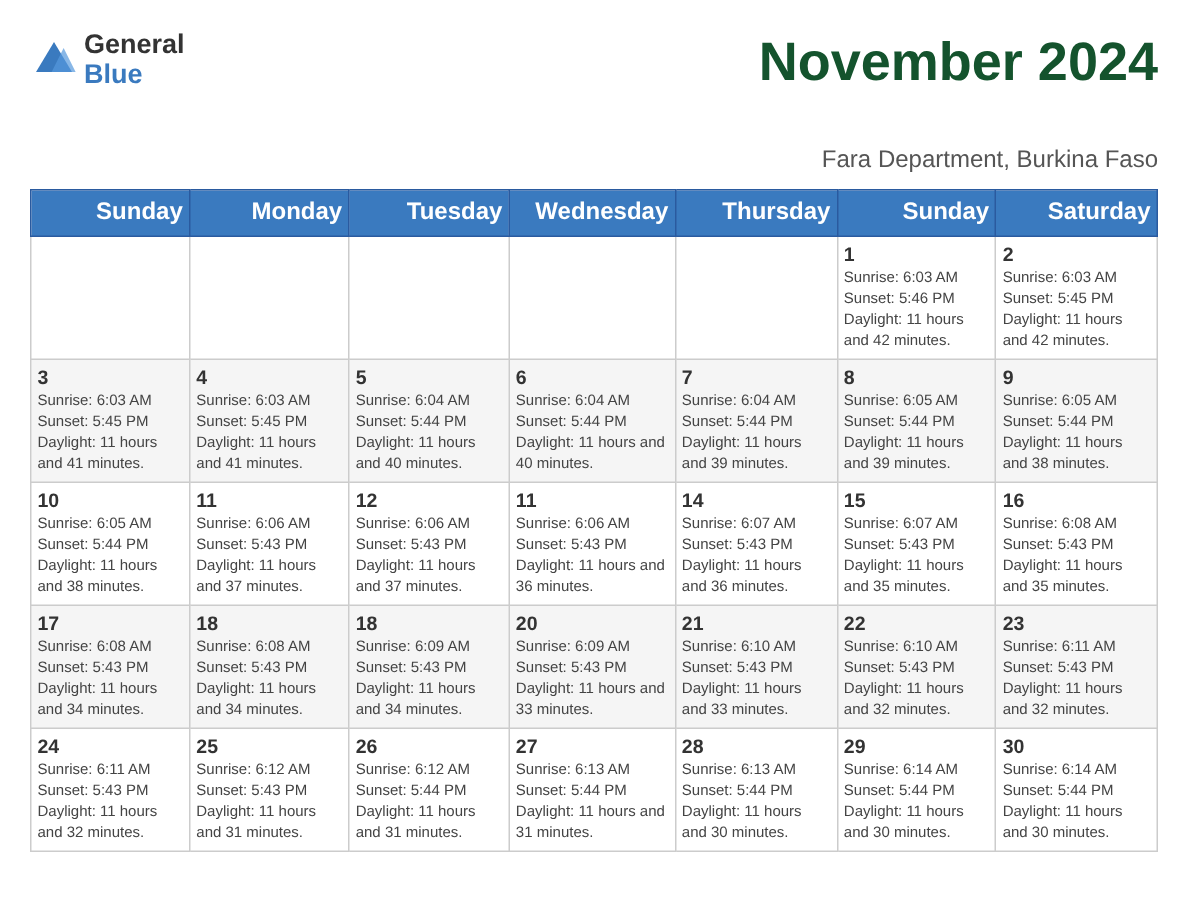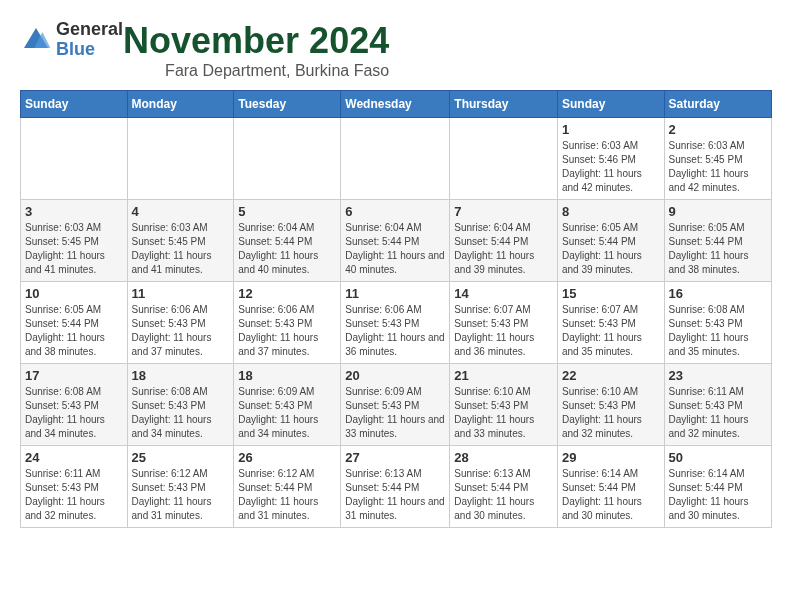--- a/index.html
+++ b/index.html
@@ -5,20 +5,21 @@
     * { box-sizing: border-box; margin: 0; padding: 0; }
     body {
       font-family: Arial, sans-serif;
       background: #fff;
       width: 792px;
       min-height: 612px;
       padding: 20px;
     }
     .header-section {
       display: flex;
+      justify-content: space-between;
       align-items: flex-start;
       margin-bottom: 10px;
     }
     .logo {
       display: flex;
       align-items: center;
     }
     .logo-text {
       display: flex;
       flex-direction: column;
@@ -43,32 +44,33 @@
       text-align: right;
     }
     .month-title {
       font-size: 36px;
       font-weight: bold;
       color: #14532d;
     }
     .location-title {
       font-size: 16px;
       color: #555;
+      margin-top: 36px;
     }
     .calendar-table {
       width: 100%;
       border-collapse: collapse;
       font-size: 11px;
     }
     .calendar-table th {
       background-color: #3a7abf;
       color: white;
       padding: 6px 4px;
-      text-align: left;
-      font-size: 12px;
+      text-align: right;
+      font-size: 16px;
       font-weight: bold;
       border: 1px solid #2a5a9f;
     }
     .calendar-table td {
       border: 1px solid #ccc;
       vertical-align: top;
       padding: 4px;
       height: 80px;
       width: 113px;
       background: #fff;
@@ -307,20 +309,20 @@
 Sunset: 5:44 PM
 Daylight: 11 hours and 30 minutes.</div>
         </td>
         <td>
           <span class="day-number">29</span>
           <div class="day-info" style="white-space: pre-line;">Sunrise: 6:14 AM
 Sunset: 5:44 PM
 Daylight: 11 hours and 30 minutes.</div>
         </td>
         <td>
-          <span class="day-number">50</span>
+          <span class="day-number">30</span>
           <div class="day-info" style="white-space: pre-line;">Sunrise: 6:14 AM
 Sunset: 5:44 PM
 Daylight: 11 hours and 30 minutes.</div>
         </td>
       </tr>
     </tbody>
 </table>
 
 </body></html>

